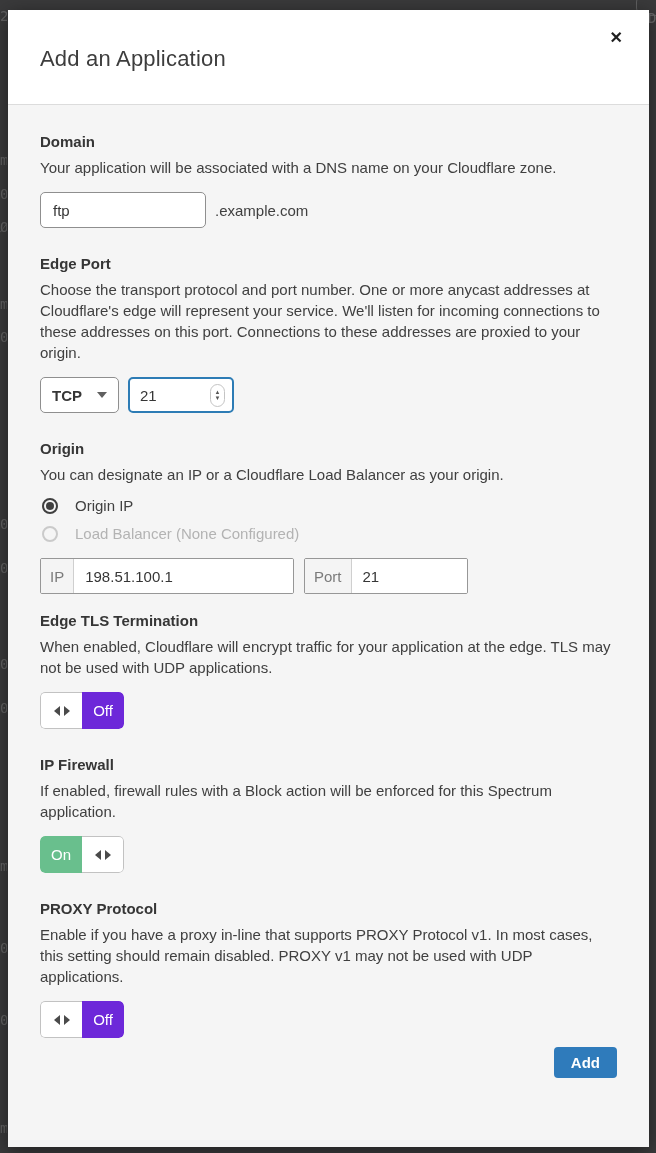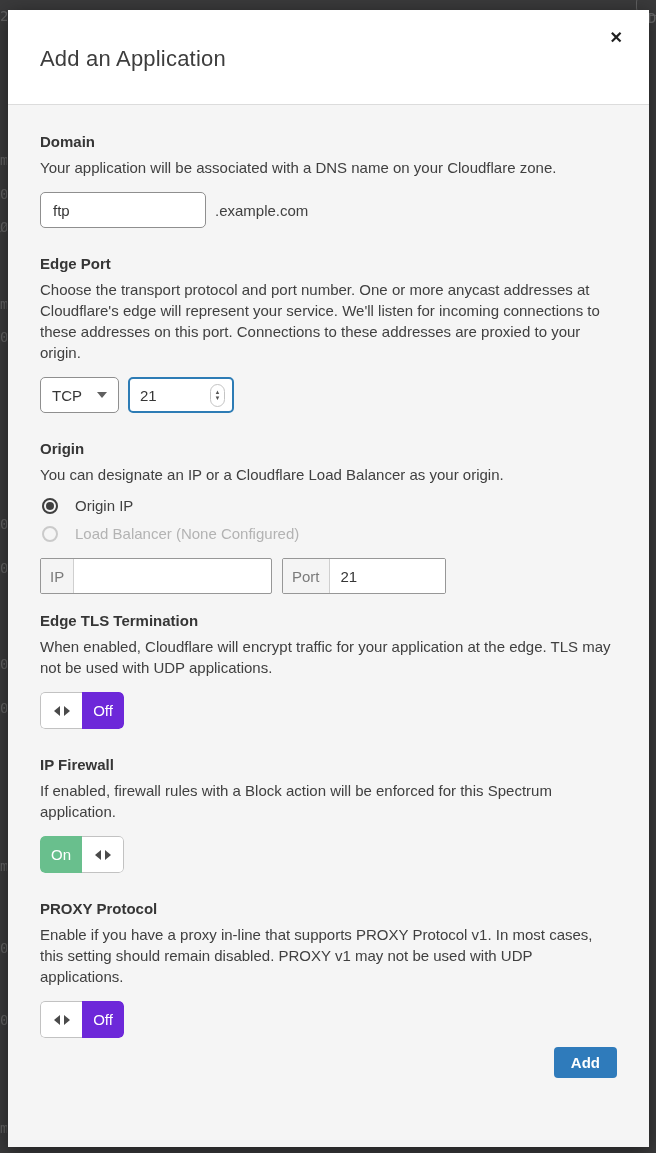--- a/index.html
+++ b/index.html
@@ -51,21 +51,21 @@
     height: 36px; border: 1px solid #8f8f8f; border-radius: 5px; background: #fff;
     font: 15px "Liberation Sans", sans-serif; color: #363636; padding: 0 12px; outline: none;
   }
   .row { display: flex; align-items: center; }
   .suffix-text { font-size: 15px; color: #404040; margin-left: 9px; }
 
   
   .select-box {
     width: 79px; height: 36px; border: 1px solid #8f8f8f; border-radius: 5px; background: #fff;
     display: flex; align-items: center; justify-content: space-between;
-    padding: 0 11px; cursor: pointer; margin-right: 9px;
+    padding: 0 11px; cursor: pointer; margin-right: 9px; font-weight: bold;
   }
   .select-value { font-size: 15px; color: #363636; }
   .chev-down { width: 0; height: 0; border-left: 5px solid transparent;
     border-right: 5px solid transparent; border-top: 6px solid #606060; }
 
   
   .number-box {
     width: 106px; height: 36px; border: 2px solid #2d7cb5; border-radius: 5px; background: #fff;
     display: flex; align-items: center; justify-content: space-between; padding: 0 7px 0 10px;
   }
@@ -95,21 +95,21 @@
     border: 1px solid #979797; border-radius: 2px; overflow: hidden;
   }
   .input-group .prefix {
     background: #f4f4f4; border-right: 1px solid #cfcfcf; color: #7a7a7a;
     font-size: 15px; display: flex; align-items: center; padding: 0 9px;
   }
   .input-group input {
     border: 0; outline: none; font: 15px "Liberation Sans", sans-serif;
     color: #363636; padding: 0 11px;
   }
-  .ip-group { width: 232px; }
+  .ip-group { width: 254px; }
   .ip-group input { width: 100%; }
   .port-group { width: 164px; margin-left: 10px; }
   .port-group input { width: 100%; }
 
   
   .toggle { display: flex; width: 84px; height: 37px; border-radius: 5px; cursor: pointer;
     overflow: hidden; }
   .toggle .half { width: 42px; display: flex; align-items: center; justify-content: center;
     font-size: 15px; color: #fff; }
   .toggle .handle { background: #fff; border: 1px solid #c2c2c2; }
@@ -203,20 +203,21 @@
         <div class="radio-row" style="margin-bottom:0">
           <span class="radio-outer disabled"></span>
           <span class="radio-label disabled">Load Balancer (None Configured)</span>
         </div>
       </div>
 
 
       <div class="row">
         <div class="input-group ip-group">
           <span class="prefix">IP</span>
+          <input type="text" value="198.51.100.1" style="">
         </div>
         <div class="input-group port-group">
           <span class="prefix">Port</span>
           <input type="text" value="21" style="">
         </div>
       </div>
     </div>
 
     <div class="section">
       <div class="section-label">Edge TLS Termination</div>

